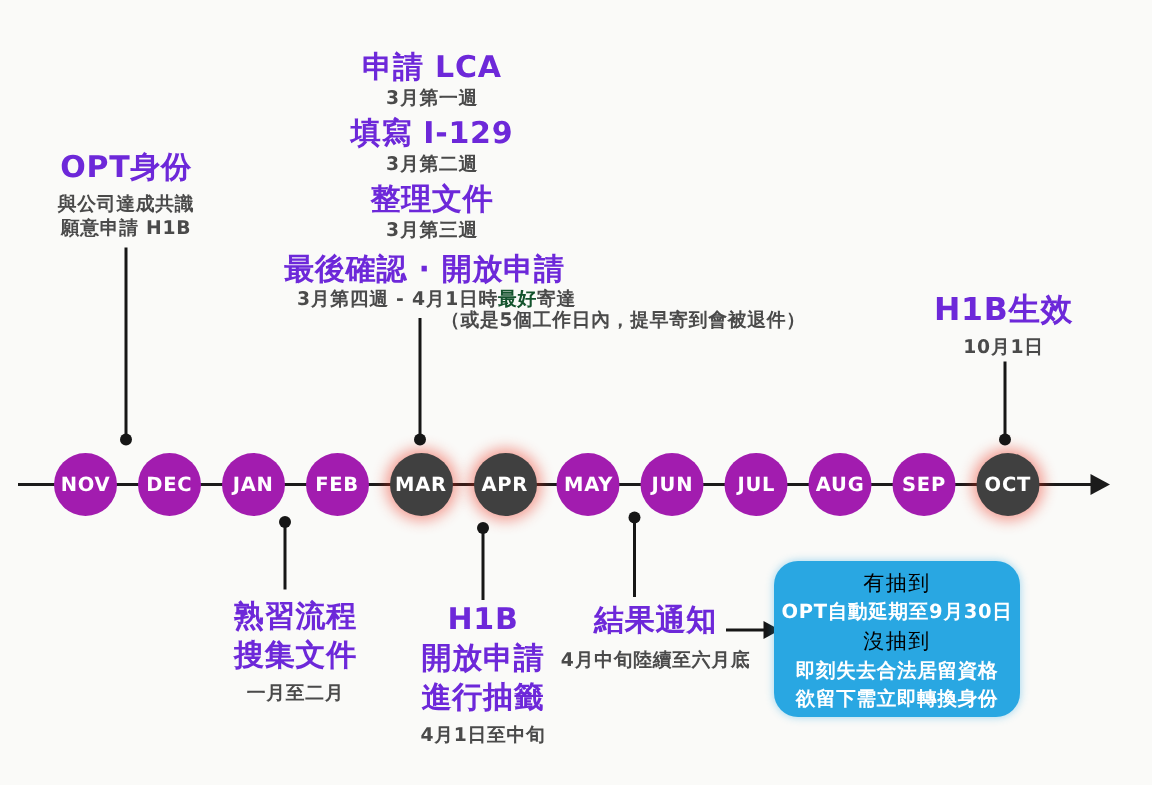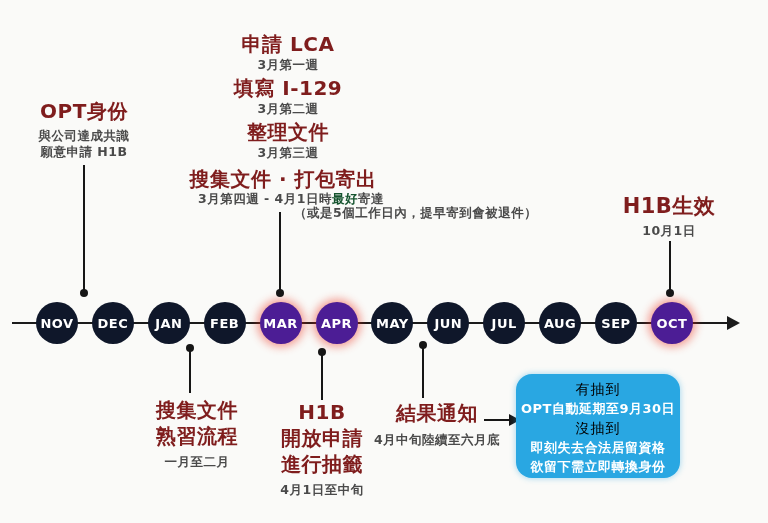--- a/index.html
+++ b/index.html
@@ -4,34 +4,34 @@
 <style>
   html,body{margin:0;padding:0;background:#fff;}
   .canvas{
     position:relative;width:768px;height:523px;overflow:hidden;
     background:#fafaf8;
     font-family:"DejaVu Sans","Liberation Sans",sans-serif;
     color:#111;
   }
   
   .block{position:absolute;text-align:center;}
-  .title{font-size:20px;font-weight:bold;line-height:26px;color:#7f1d1d;letter-spacing:.5px;}
+  .title{font-size:20px;font-weight:bold;line-height:26px;color:#6d28d9;letter-spacing:.5px;}
   .sub{font-size:12.5px;font-weight:600;line-height:16px;color:#4a4a4a;letter-spacing:.5px;}
   .step .sub{margin-bottom:2px;text-align:center;}
   .highlight{color:#14532d;}
   
   .tl-line{position:absolute;left:12px;top:322px;width:716px;height:2px;background:#1b1b1b;}
   .tl-arrow{position:absolute;left:727px;top:316px;width:0;height:0;
     border-left:13px solid #1b1b1b;border-top:7px solid transparent;border-bottom:7px solid transparent;}
   .month{
     position:absolute;top:302px;width:42px;height:42px;border-radius:50%;
-    background:#0f172a;color:#fff;font-size:13px;font-weight:bold;letter-spacing:.5px;
+    background:#a21caf;color:#fff;font-size:13px;font-weight:bold;letter-spacing:.5px;
     display:flex;align-items:center;justify-content:center;
   }
-  .month.active{background:#4c1d95;box-shadow:0 0 9px 3px rgba(235,45,25,.45);}
+  .month.active{background:#404040;box-shadow:0 0 9px 3px rgba(235,45,25,.45);}
   
   .vline{position:absolute;width:2px;background:#161616;}
   .dot{position:absolute;width:8px;height:8px;border-radius:50%;background:#161616;}
   .hline{position:absolute;height:2px;background:#161616;}
   .harrow{position:absolute;width:0;height:0;
     border-left:11px solid #161616;border-top:6px solid transparent;border-bottom:6px solid transparent;}
   
   .outcome{
     position:absolute;left:516px;top:374px;width:164px;height:104px;border-radius:16px;
     background:#29a7e2;text-align:center;padding-top:5px;box-sizing:border-box;
@@ -54,21 +54,21 @@
   <div class="block step" style="left:198px;top:31px;width:180px;">
     <div class="title">申請 LCA</div>
     <div class="sub">3月第一週</div>
     <div class="title">填寫 I-129</div>
     <div class="sub">3月第二週</div>
     <div class="title">整理文件</div>
     <div class="sub">3月第三週</div>
   </div>
 
   <div class="block" style="left:150px;top:166px;width:266px;">
-    <div class="title">搜集文件 · 打包寄出</div>
+    <div class="title">最後確認 · 開放申請</div>
   </div>
   <div class="sub" style="position:absolute;left:198px;top:191px;">
     <span>3月第四週 - 4月1日時</span><span class="highlight">最好</span><span>寄達</span>
   </div>
   <div class="sub" style="position:absolute;left:294px;top:205px;">（或是5個工作日內，提早寄到會被退件）</div>
 
   <div class="block" style="left:598px;top:193px;width:142px;">
     <div class="title" style="font-size:21px;">H1B生效</div>
     <div class="sub" style="margin-top:4px;">10月1日</div>
   </div>
@@ -102,22 +102,22 @@
   <div class="dot" style="left:186px;top:344px;"></div>
   <div class="vline" style="left:189px;top:348px;height:45px;"></div>
 
   <div class="dot" style="left:318px;top:348px;"></div>
   <div class="vline" style="left:321px;top:352px;height:48px;"></div>
 
   <div class="dot" style="left:419px;top:341px;"></div>
   <div class="vline" style="left:422px;top:345px;height:53px;"></div>
 
   <div class="block" style="left:122px;top:397px;width:150px;">
+    <div class="title">熟習流程</div>
     <div class="title">搜集文件</div>
-    <div class="title">熟習流程</div>
     <div class="sub" style="margin-top:5px;">一月至二月</div>
   </div>
 
   <div class="block" style="left:247px;top:399px;width:150px;">
     <div class="title">H1B</div>
     <div class="title">開放申請</div>
     <div class="title">進行抽籤</div>
     <div class="sub" style="margin-top:5px;">4月1日至中旬</div>
   </div>
 

